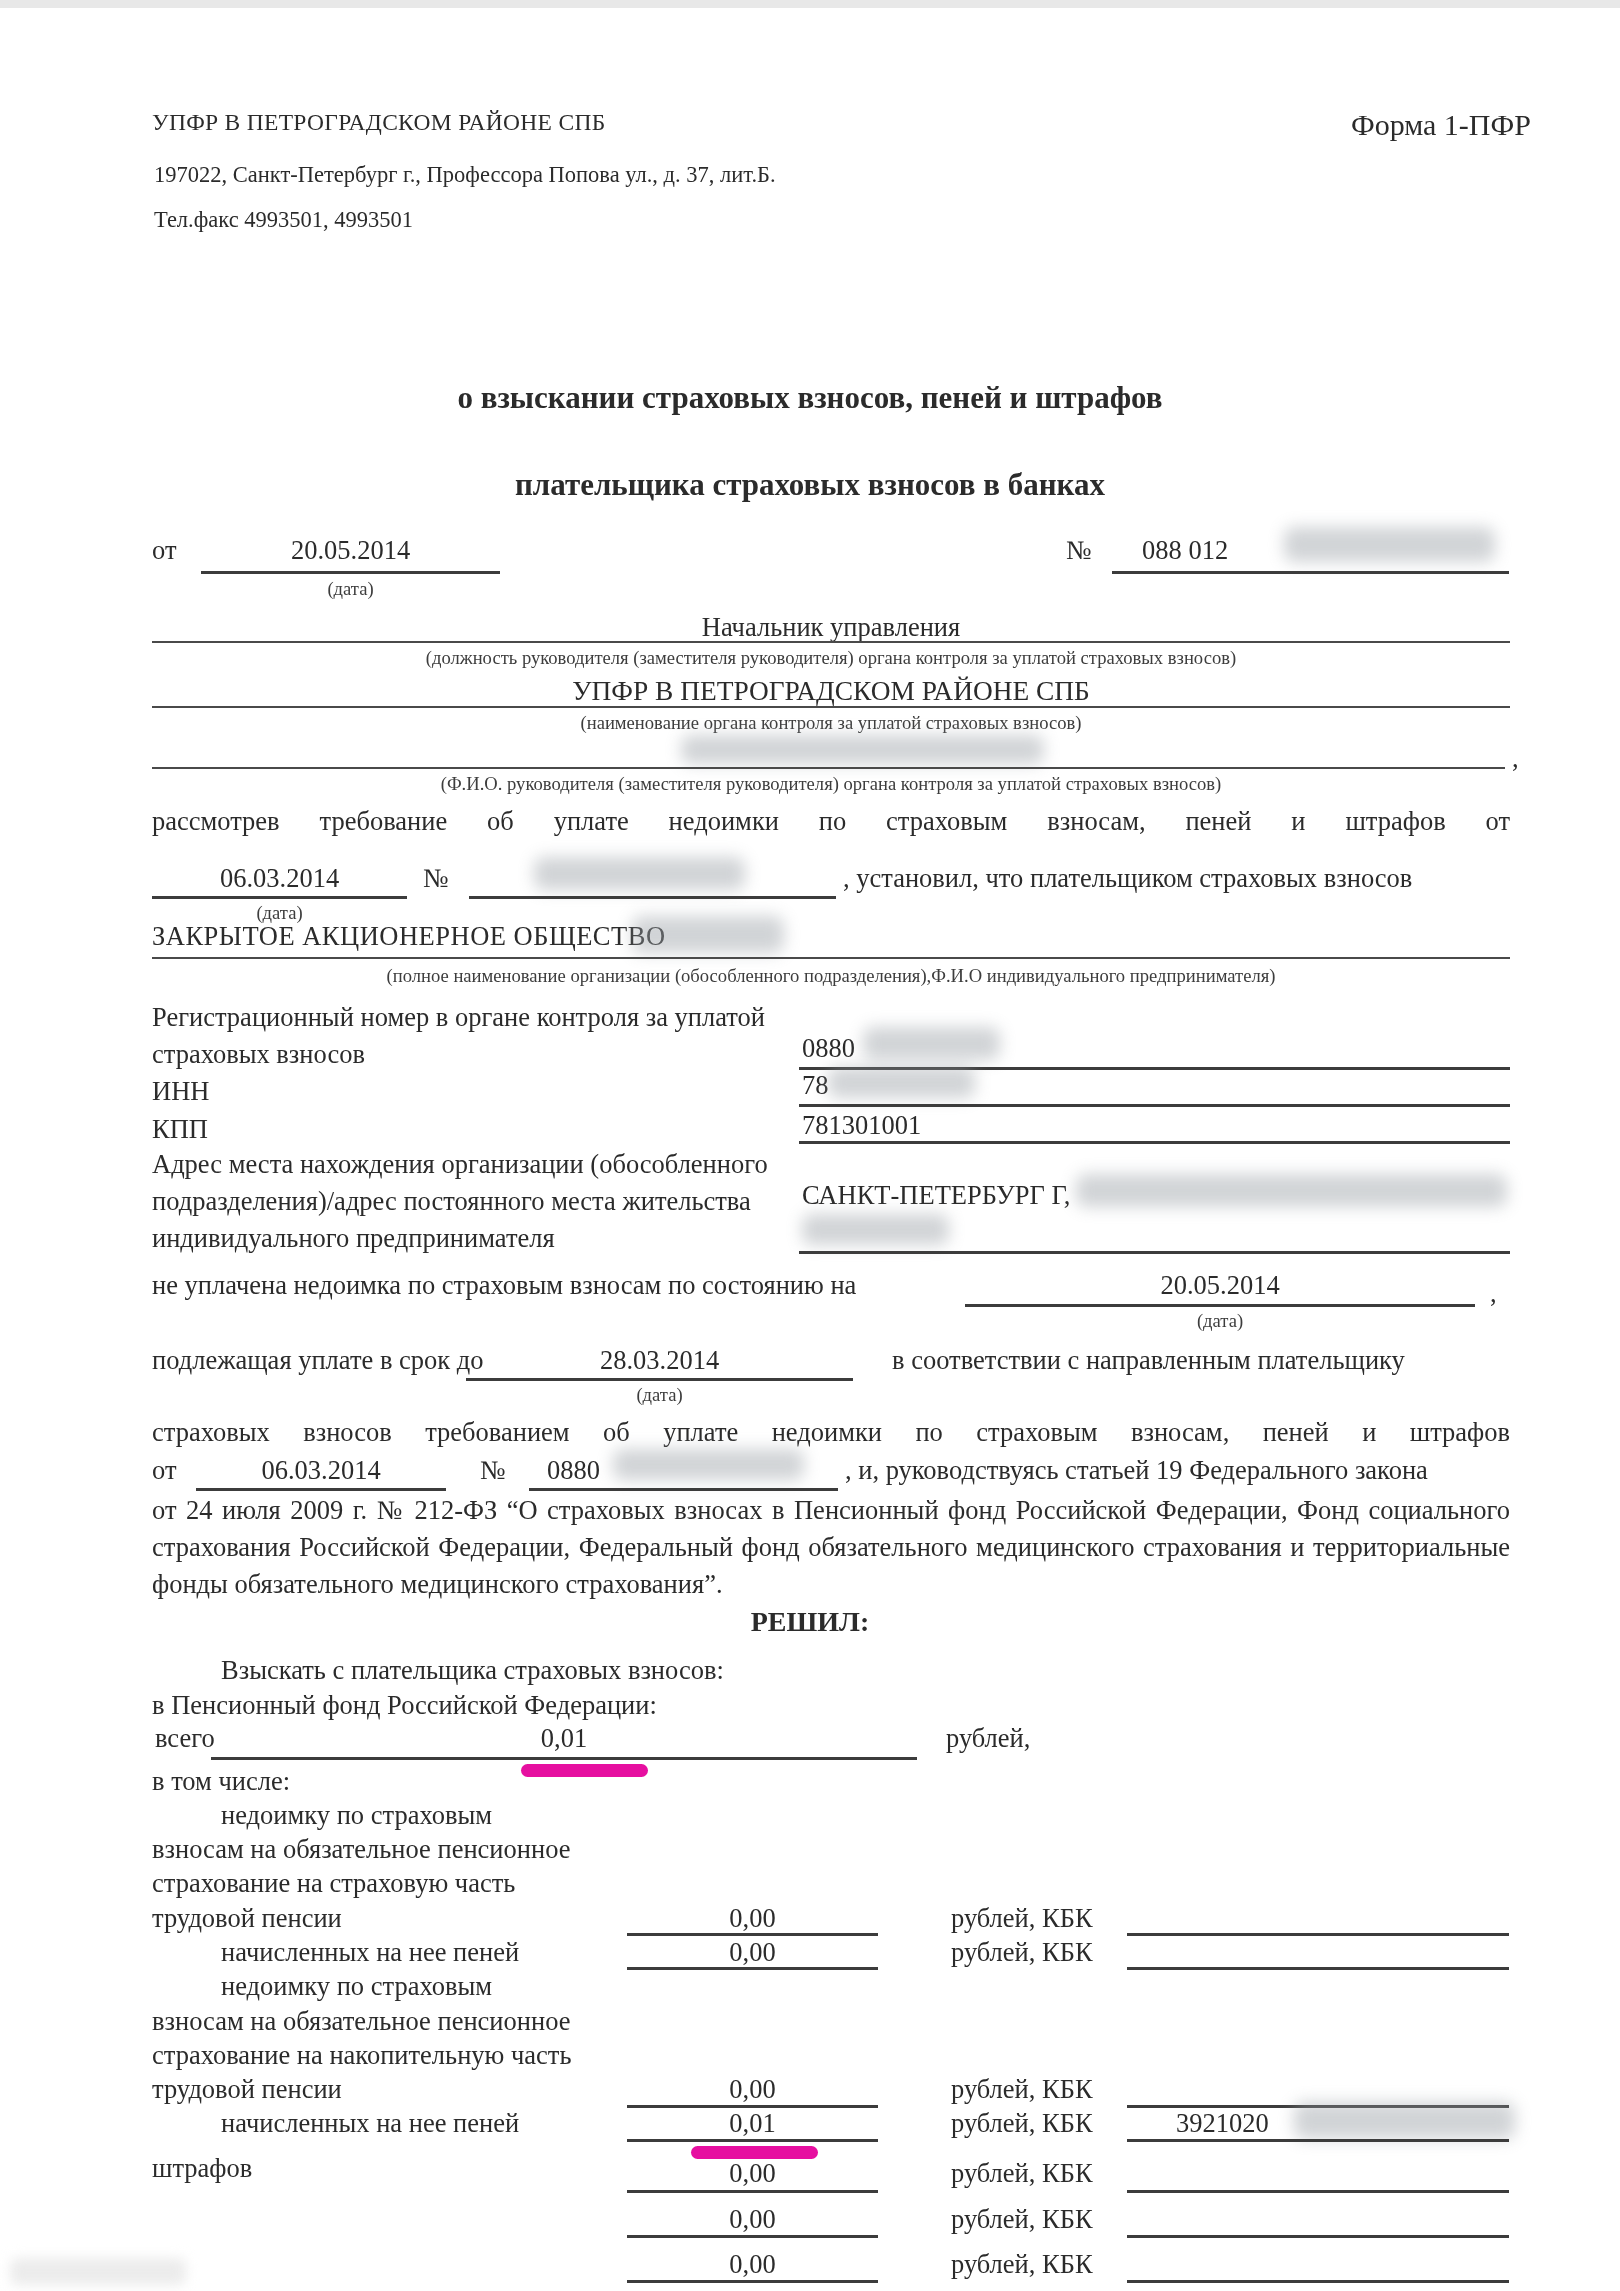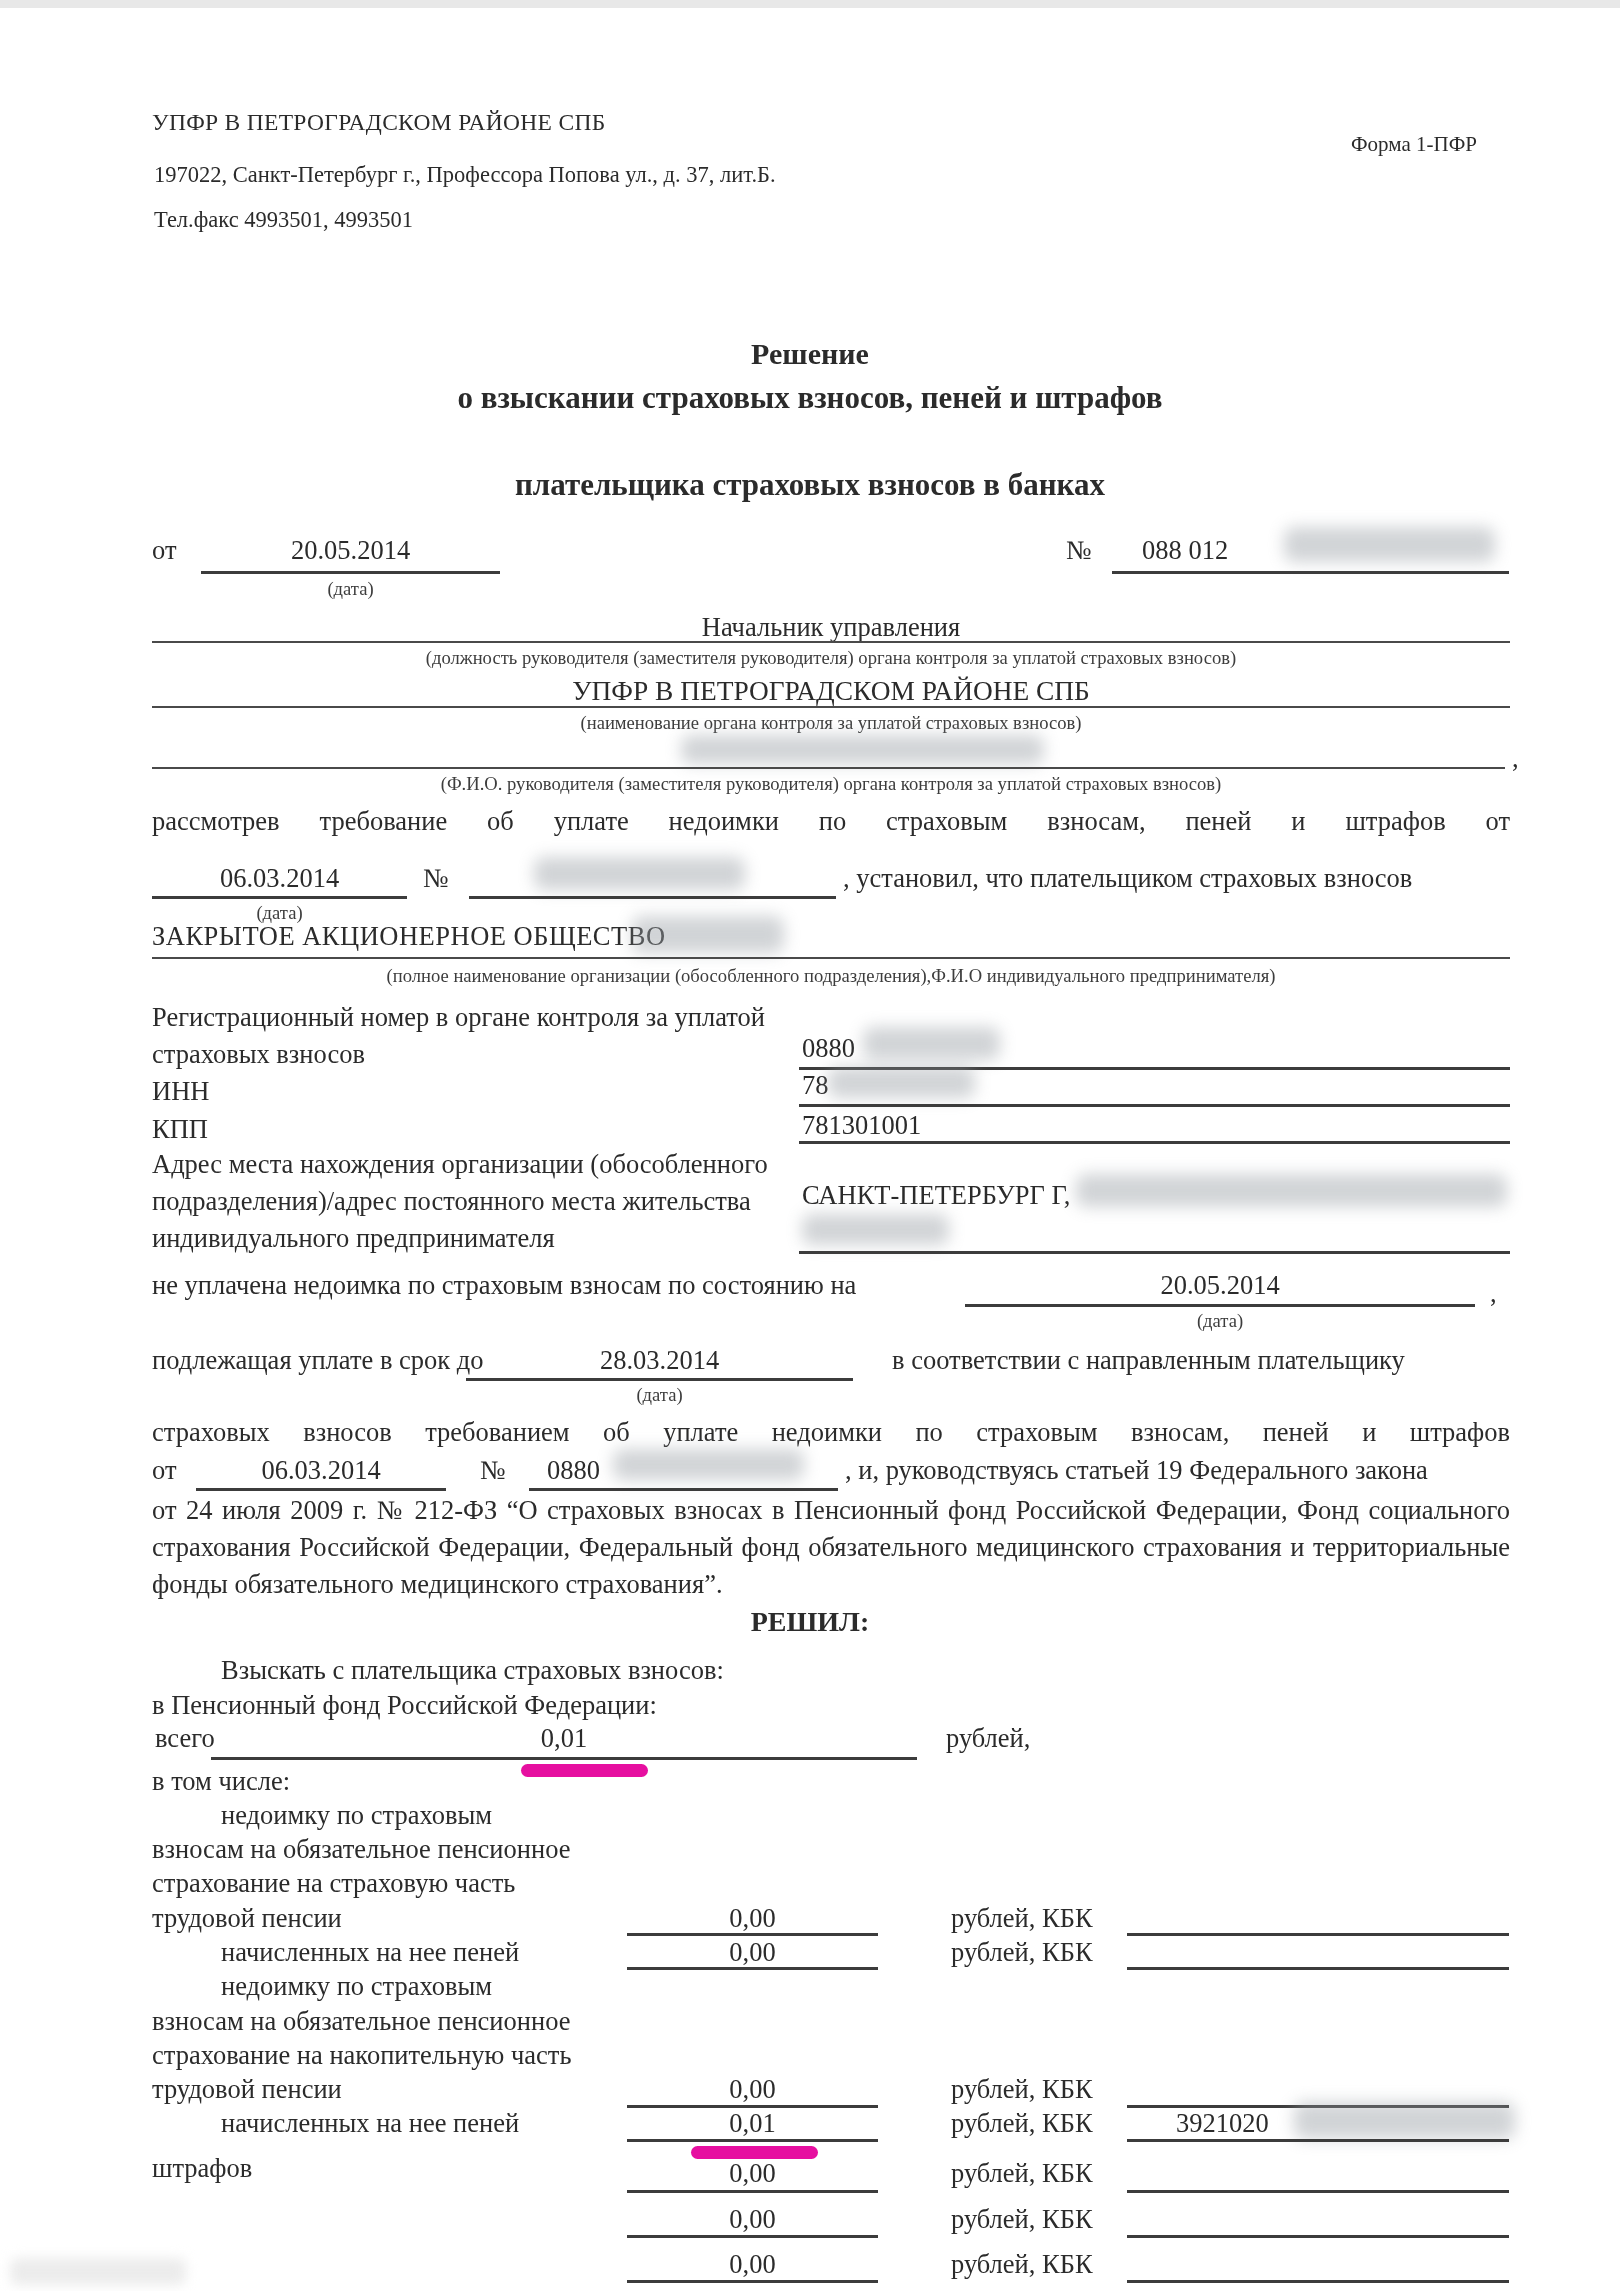--- a/index.html
+++ b/index.html
@@ -28,23 +28,22 @@
   .smudge{position:absolute;background:#ececec;filter:blur(5.9px);border-radius:7.8px;}
 </style>
 </head>
 <body>
 
 <div class="page">
 
   <div class="t hdr" style="left:152px;top:101px">УПФР В ПЕТРОГРАДСКОМ РАЙОНЕ СПБ</div>
   <div class="t small" style="left:154px;top:154px">197022, Санкт-Петербург г., Профессора Попова ул., д. 37, лит.Б.</div>
   <div class="t small" style="left:154px;top:199px">Тел.факс 4993501, 4993501</div>
-  <div class="t" style="left:1351px;top:124px;font-size:21px">Форма 1-ПФР</div>
+  <div class="t" style="left:1351px;top:100px;font-size:30px">Форма 1-ПФР</div>
 
-  <div class="t title" style="top:329px;font-size:30px">Решение</div>
   <div class="t title" style="top:372px">о взыскании страховых взносов, пеней и штрафов</div>
   <div class="t title" style="top:459px">плательщика страховых взносов в банках</div>
 
   <div class="t" style="left:152px;top:527px">от</div>
   <div class="t center" style="left:201px;top:527px;width:299px">20.05.2014</div>
   <div class="ln" style="left:201px;top:563px;width:299px"></div>
   <div class="cap" style="left:201px;top:570px;width:299px">(дата)</div>
   <div class="t" style="left:1066px;top:527px">№</div>
   <div class="t" style="left:1142px;top:527px">088 012</div>
   <div class="blur" style="left:1284px;top:519px;width:211px;height:35px"></div>

